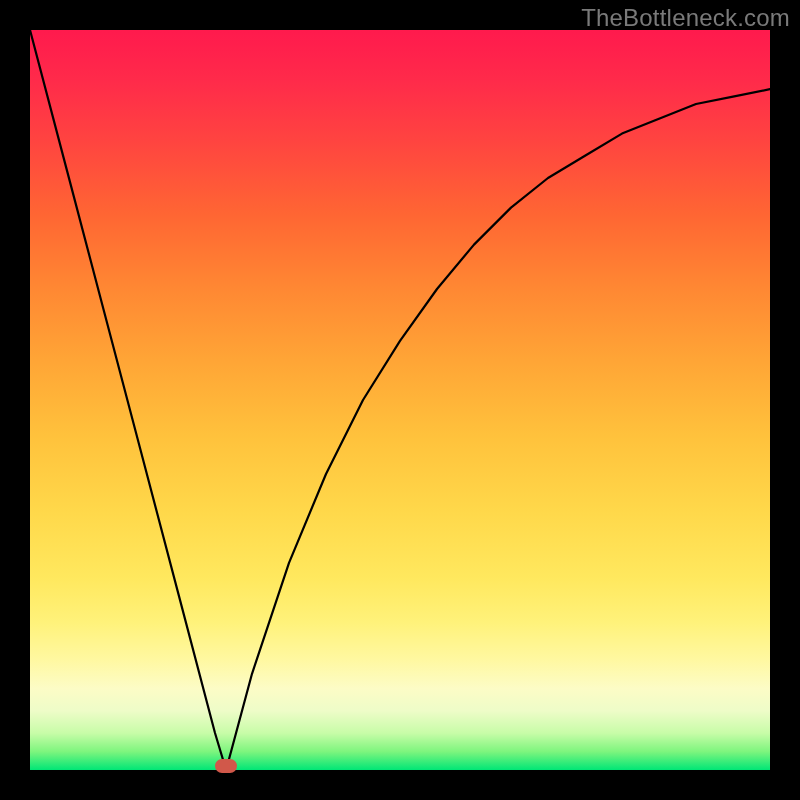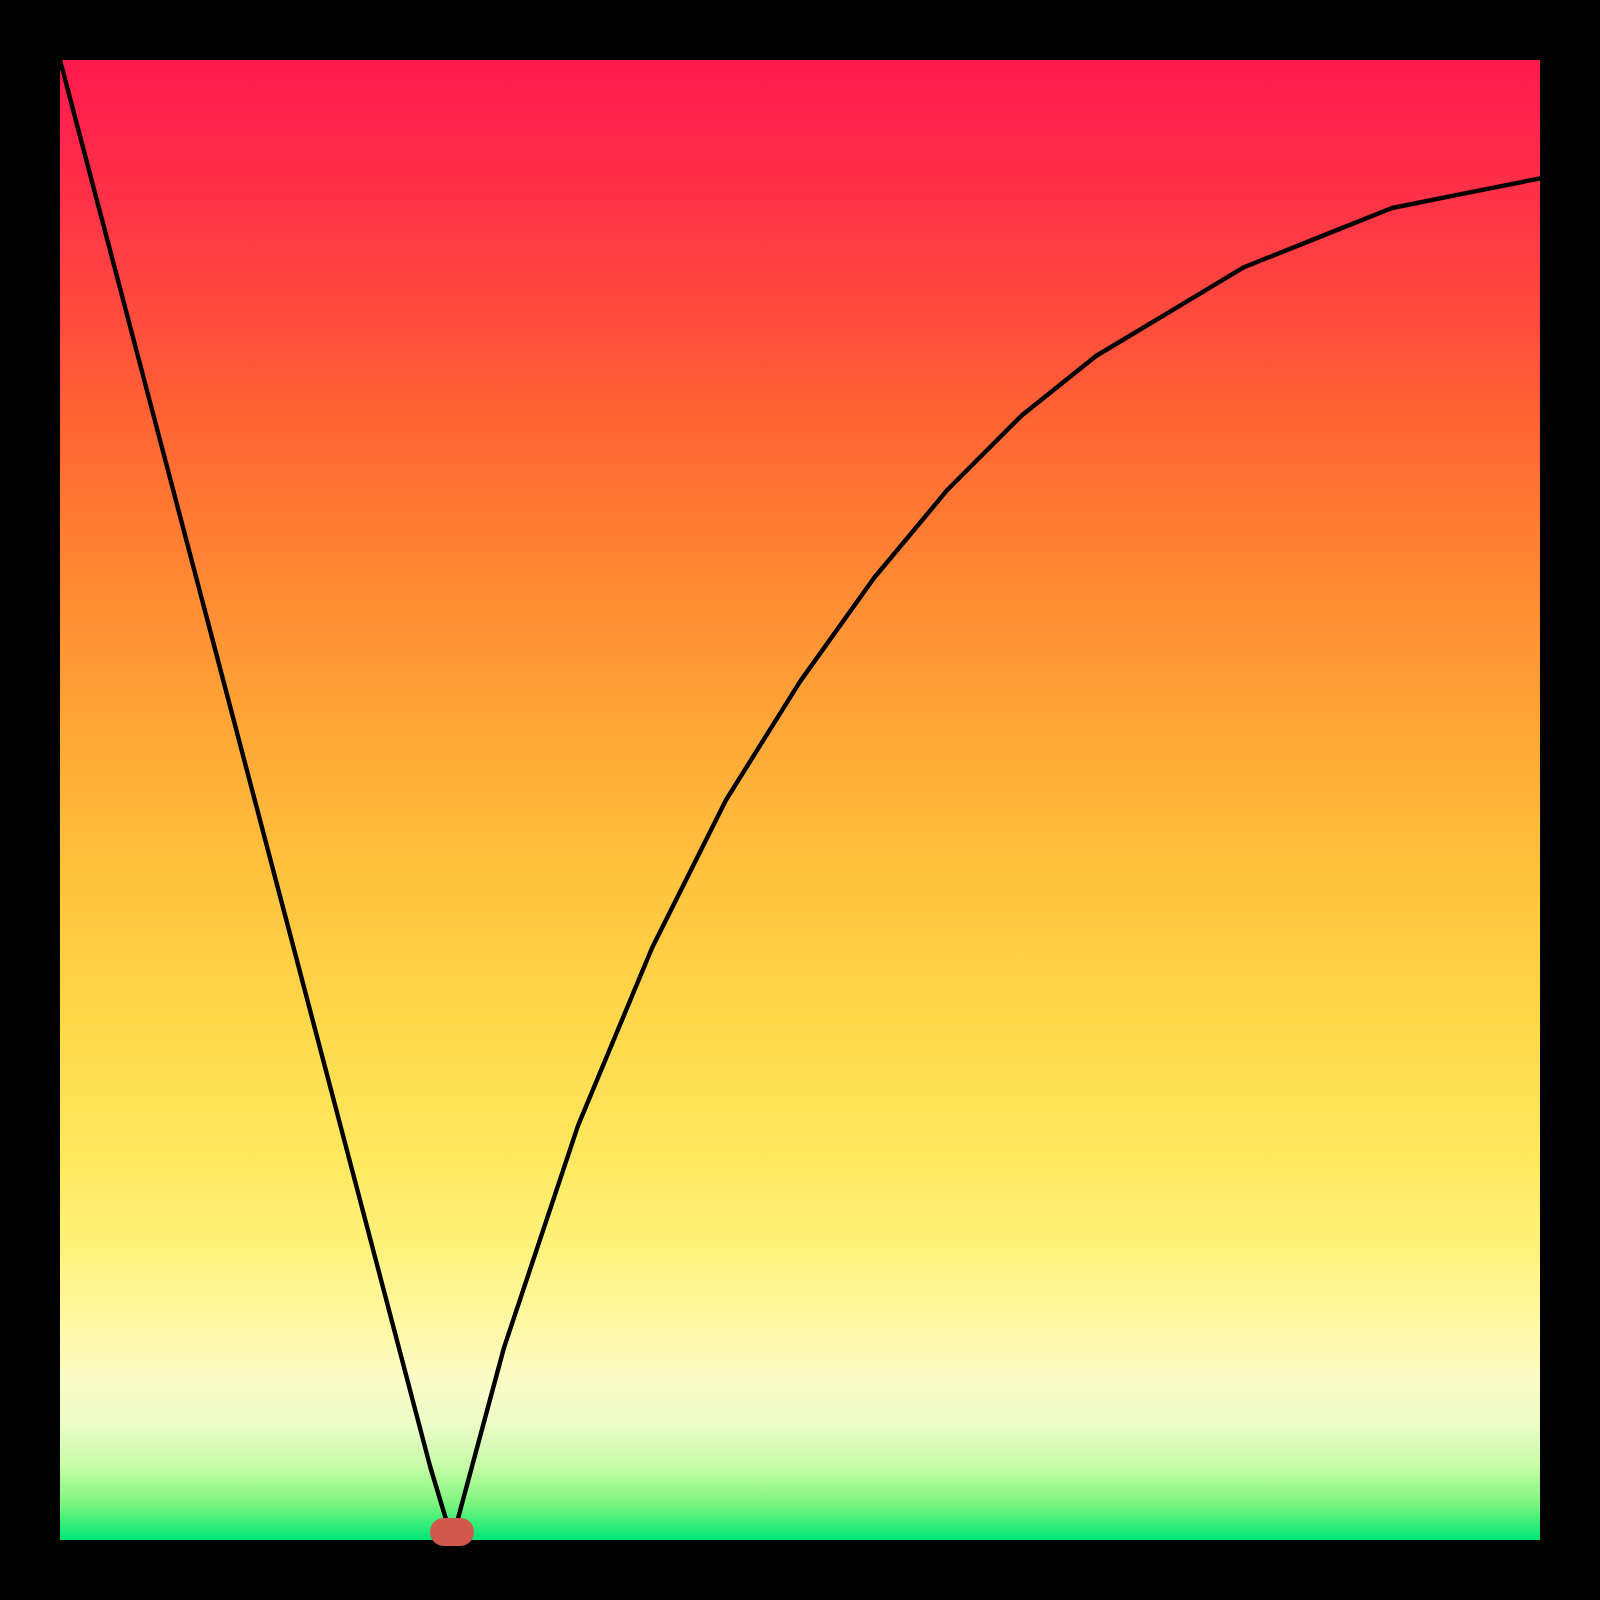--- a/index.html
+++ b/index.html
@@ -64,19 +64,20 @@
     color: #7a7a7a;
     font-size: 24px;
     font-weight: 500;
     letter-spacing: 0.2px;
   }
 </style>
 </head>
 <body>
 
 <div class="frame">
+  <div class="watermark">TheBottleneck.com</div>
   <div class="plot">
     <svg class="curve" viewBox="0 0 740 740" preserveAspectRatio="none">
       <path id="curve-path" fill="none" stroke="#000" stroke-width="2.2" stroke-linecap="round" stroke-linejoin="round" d="M 0.0 0.0 L 37.0 140.6 L 74.0 281.2 L 111.0 421.8 L 148.0 562.4 L 185.0 703.0 L 196.1 740.0 L 196.1 740.0 L 222.0 643.8 L 259.0 532.8 L 296.0 444.0 L 333.0 370.0 L 370.0 310.8 L 407.0 259.0 L 444.0 214.6 L 481.0 177.6 L 518.0 148.0 L 555.0 125.8 L 592.0 103.6 L 629.0 88.8 L 666.0 74.0 L 703.0 66.6 L 740.0 59.2 "></path>
     </svg>
     <div id="marker" class="marker" style="left: 196.1px; top: 736.3px; background: rgb(209, 88, 74);"></div>
   </div>
 </div>
 
 </body></html>

